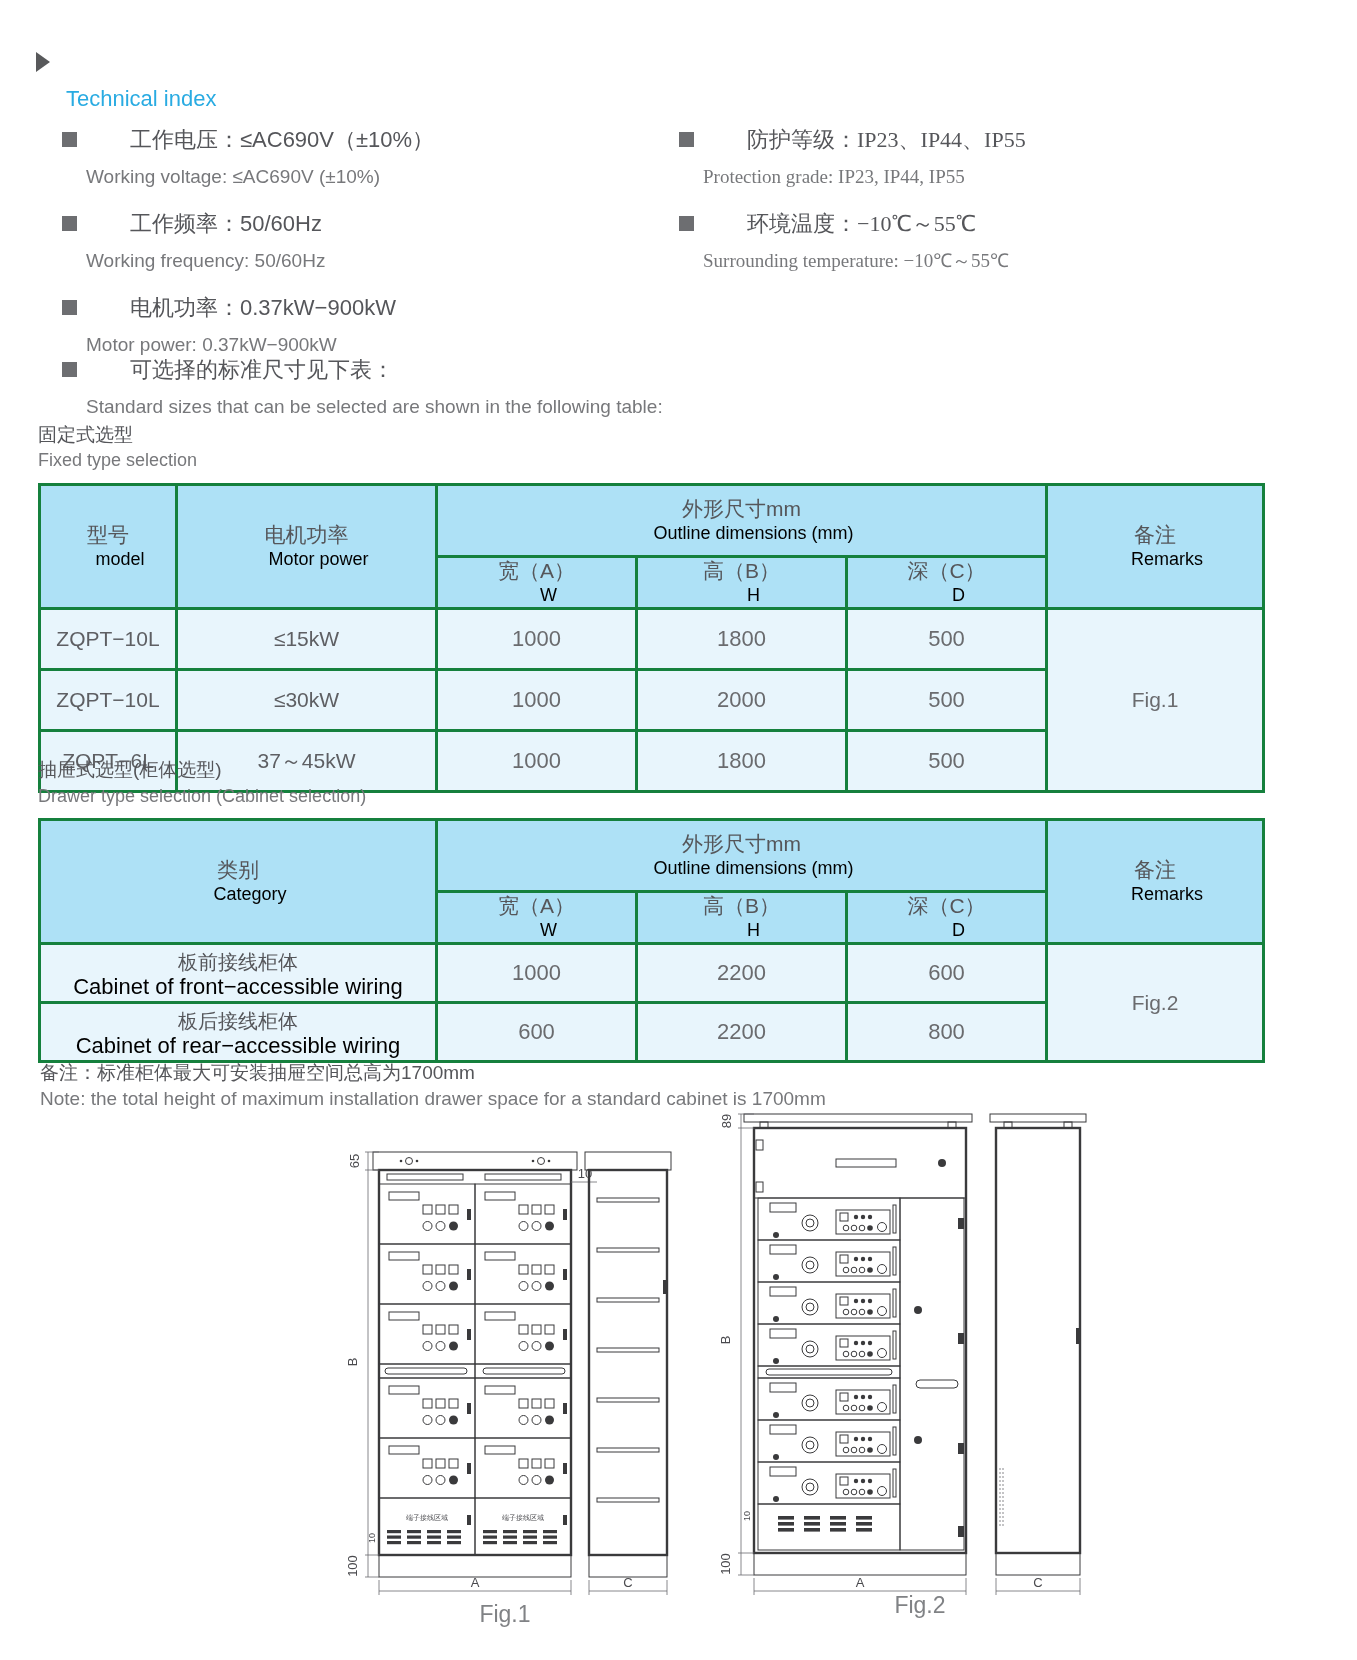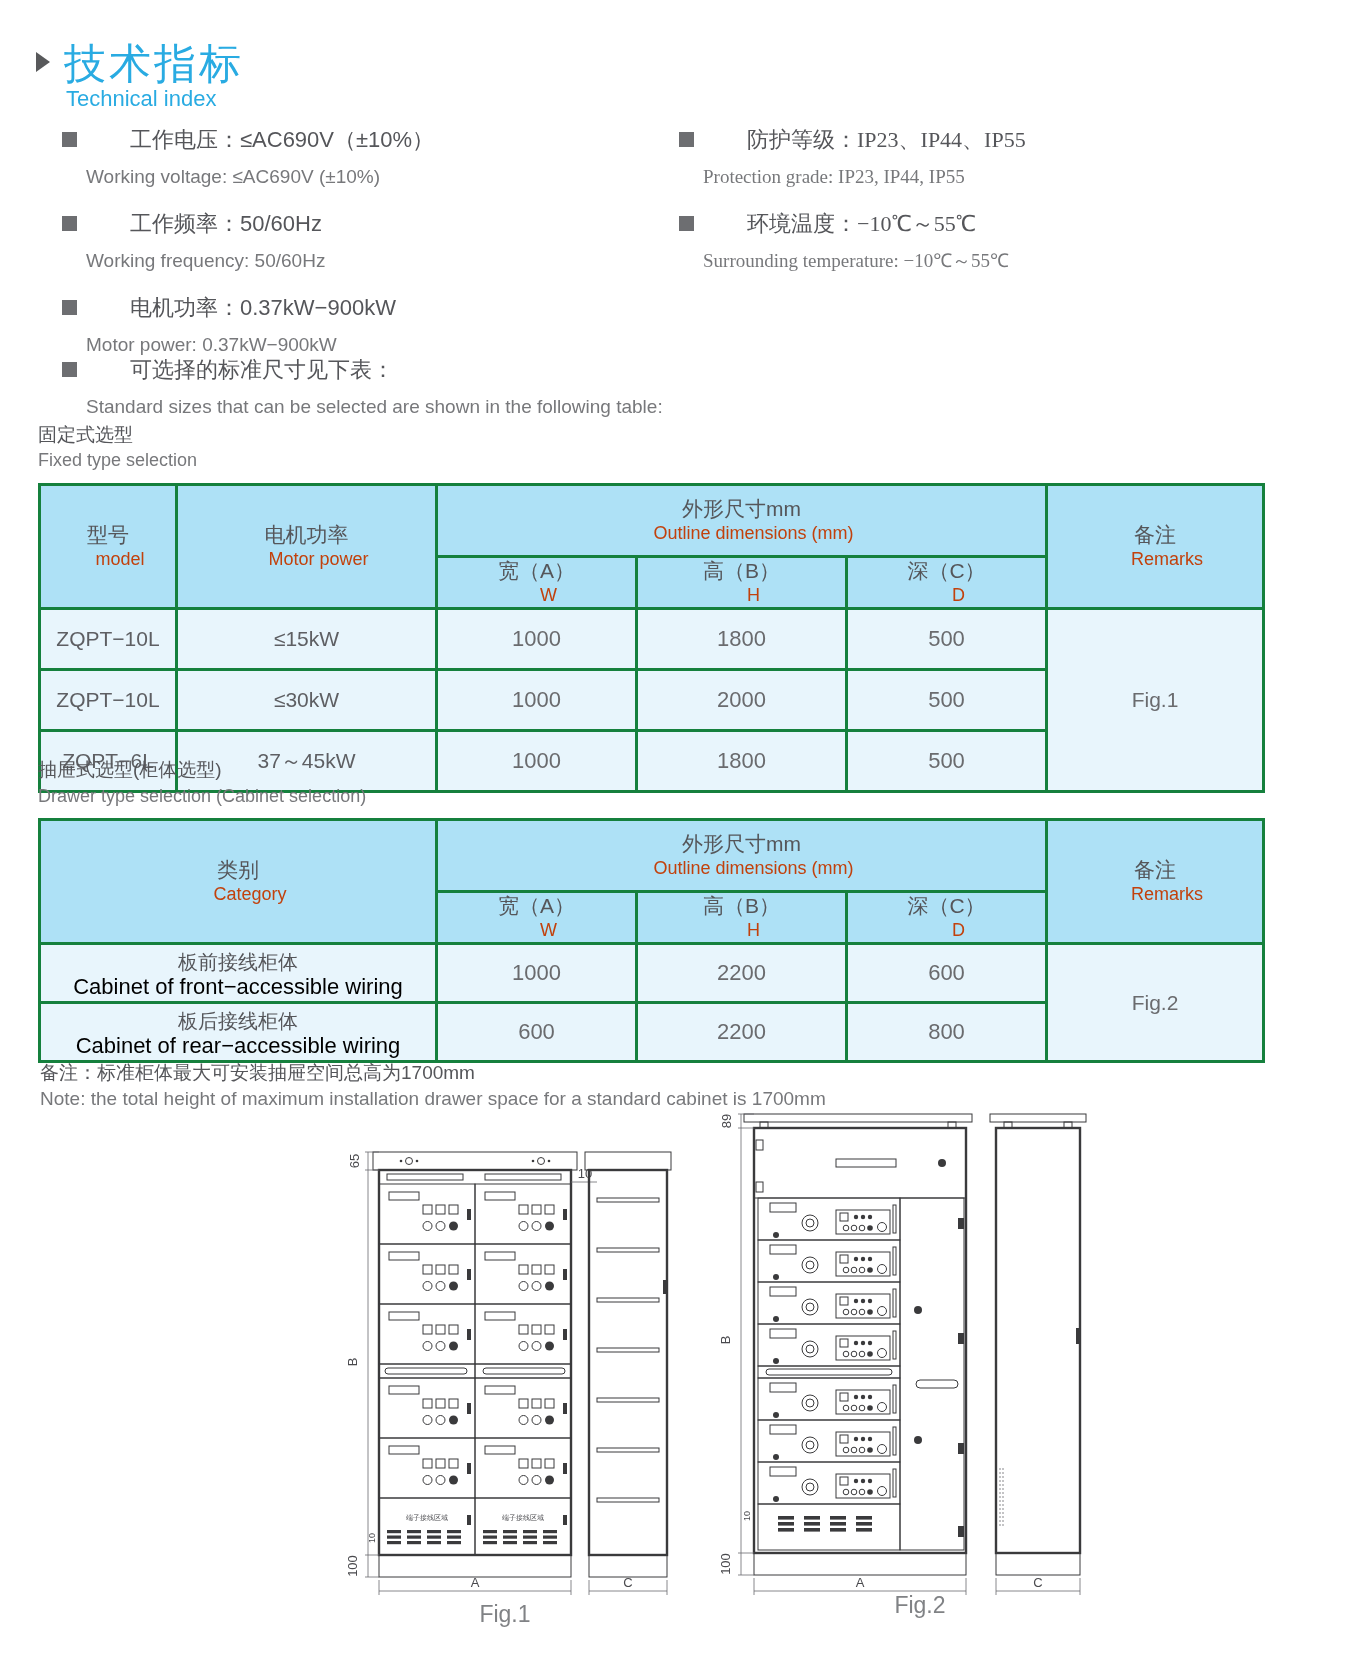--- a/index.html
+++ b/index.html
@@ -25,21 +25,21 @@
   
   .tbl-cap-zh { position:absolute; left:38px; font-size:19px; color:#55565A; }
   .tbl-cap-en { position:absolute; left:38px; font-size:18px; color:#77787B; }
 
   
   .spec-table { position:absolute; left:38px; border-collapse:collapse; table-layout:fixed; width:1224px; }
   .spec-table th, .spec-table td { border:3px solid #15803d; text-align:center; vertical-align:middle; padding:0; }
   .spec-table thead th { background:#AEE1F6; font-weight:400; }
   .spec-table tbody td { background:#E8F5FC; }
   .h-zh { display:block; font-size:21px; color:#55565A; line-height:26px; }
-  .h-en { display:block; font-size:18px; color:#c2410c; line-height:23px;margin-left:24px; }
+  .h-en { display:block; font-size:18px; color:#000000; line-height:23px;margin-left:24px; }
   .row-hdr1 { height:72px; }
   .row-hdr2 { height:52px; }
   .t1 tbody tr { height:61px; }
   .t2 tbody tr { height:59px; }
   .cell-val { font-size:22px; color:#6A6B6E; }
   .cell-model { font-size:21px; color:#5E5F63; }
   .cell-remark { font-size:21px; color:#6A6B6E; }
   .cat-zh { display:block; font-size:20px; color:#55565A; line-height:26px; }
   .cat-en { display:block; font-size:22px; color:#000000; line-height:23px; }
 
@@ -57,21 +57,20 @@
   .tinydim { font-size:9px; fill:#4A4A4E; }
   .paneltext { font-size:7px; fill:#4A4A4E; }
   .fig-caption { position:absolute; width:200px; text-align:center; font-size:23px; color:#808285; }
 </style>
 </head>
 <body>
 
 <div class="page">
 
   <div class="title-arrow"></div>
-  <h1 class="title-zh">技术指标</h1>
   <div class="title-en">Technical index</div>
 
   <div class="spec-col left">
     <div class="spec-item">
       <div class="spec-zh">
           <span class="bullet"></span>
           <span>工作电压：≤AC690V（±10%）</span>
         </div>
       <div class="spec-en">Working voltage: ≤AC690V (±10%)</div>
     </div>

